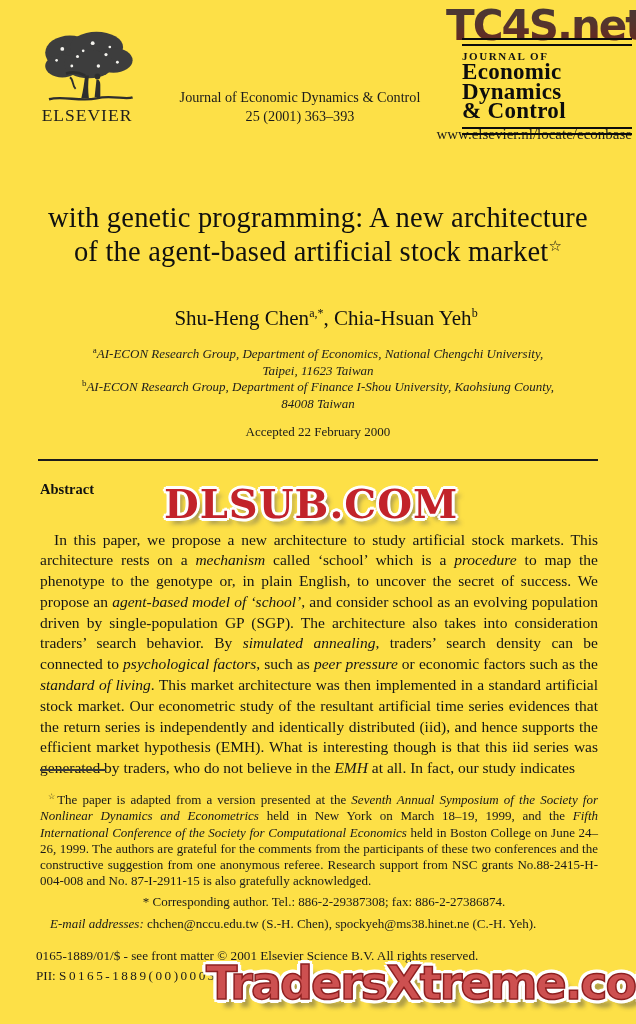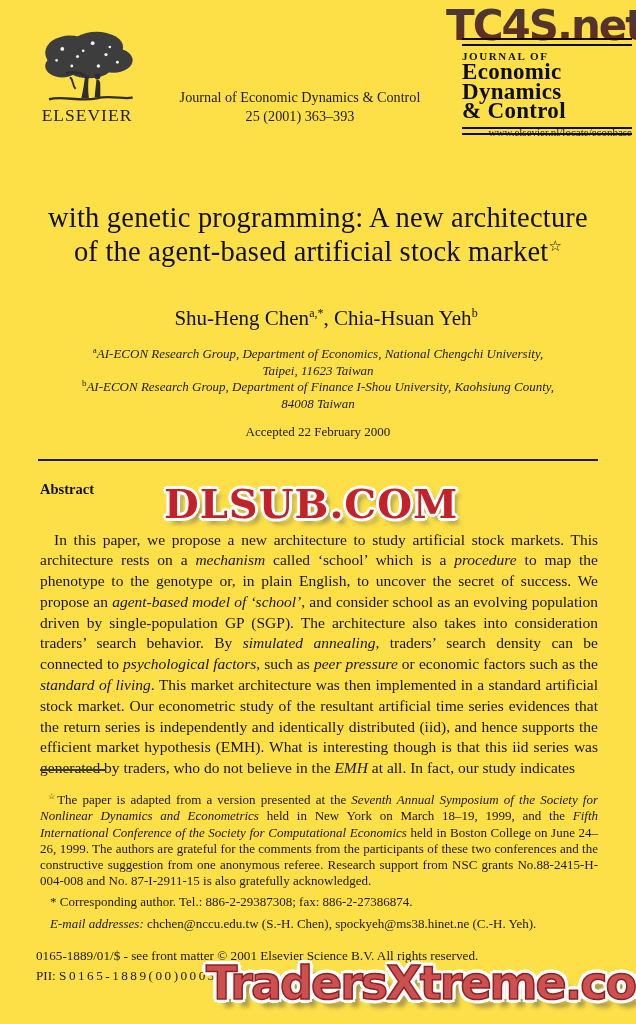--- a/index.html
+++ b/index.html
@@ -17,21 +17,21 @@
   .elsevier-word{font-size:17.5px;letter-spacing:1px;margin-top:1px;color:#1d1d1d;}
 
   .journal-ref{position:absolute;left:100px;top:88px;width:400px;text-align:center;
     font-size:14.2px;line-height:19px;color:#1b1b1b;}
 
   .masthead{position:absolute;left:462px;top:38px;width:170px;text-align:left;z-index:4;}
   .rule-dbl{height:4px;border-top:2px solid #0c0c0c;border-bottom:2px solid #0c0c0c;}
   .mast-kicker{margin-top:4px;font-size:11px;font-weight:bold;letter-spacing:1.6px;color:#111;}
   .mast-line{font-size:23px;font-weight:bold;line-height:19.5px;letter-spacing:.3px;color:#0d0d0d;}
   .mast-rule-bottom{margin-top:6px;}
-  .website{position:absolute;right:4px;top:126px;font-size:11px;color:#1b1b1b;white-space:nowrap;}
+  .website{position:absolute;right:4px;top:126px;font-size:15px;color:#1b1b1b;white-space:nowrap;}
 
   
   .wm{position:absolute;white-space:nowrap;pointer-events:none;}
   .wm-tc4s{
     top:1px;left:446px;z-index:3;
     font-family:"DejaVu Sans",sans-serif;font-weight:bold;
     font-size:42px;letter-spacing:-2px;color:#5d211a;
   }
   @supports ((-webkit-background-clip:text) or (background-clip:text)){
     .wm-tc4s{
@@ -79,21 +79,21 @@
 
   .abstract-h{position:absolute;left:40px;top:481px;font-size:14.5px;font-weight:bold;color:#111;}
   .abstract-body{position:absolute;left:40px;top:514px;width:558px;
     font-size:15.5px;line-height:20.8px;text-align:justify;text-indent:14px;color:#151515;}
 
   
   .rule-fn{position:absolute;left:40px;top:769px;width:66px;height:2px;background:#3c3c3c;}
   .fn{position:absolute;left:40px;width:558px;font-size:13px;line-height:16.3px;
     text-align:justify;color:#191919;}
   .fn-symposium{top:779px;text-indent:8px;}
-  .fn-corr{top:881px;text-indent:10px;text-align:left;}
+  .fn-corr{top:881px;text-indent:10px;text-align:center;}
   .fn-email{top:903px;text-indent:10px;text-align:left;}
 
   
   .footer-issn{position:absolute;left:36px;top:948px;font-size:13.2px;color:#1a1a1a;}
   .footer-pii{position:absolute;left:36px;top:968px;font-size:13.2px;color:#1a1a1a;}
   .footer-pii .pii-value{letter-spacing:2.5px;}
 </style>
 </head>
 <body>
 

